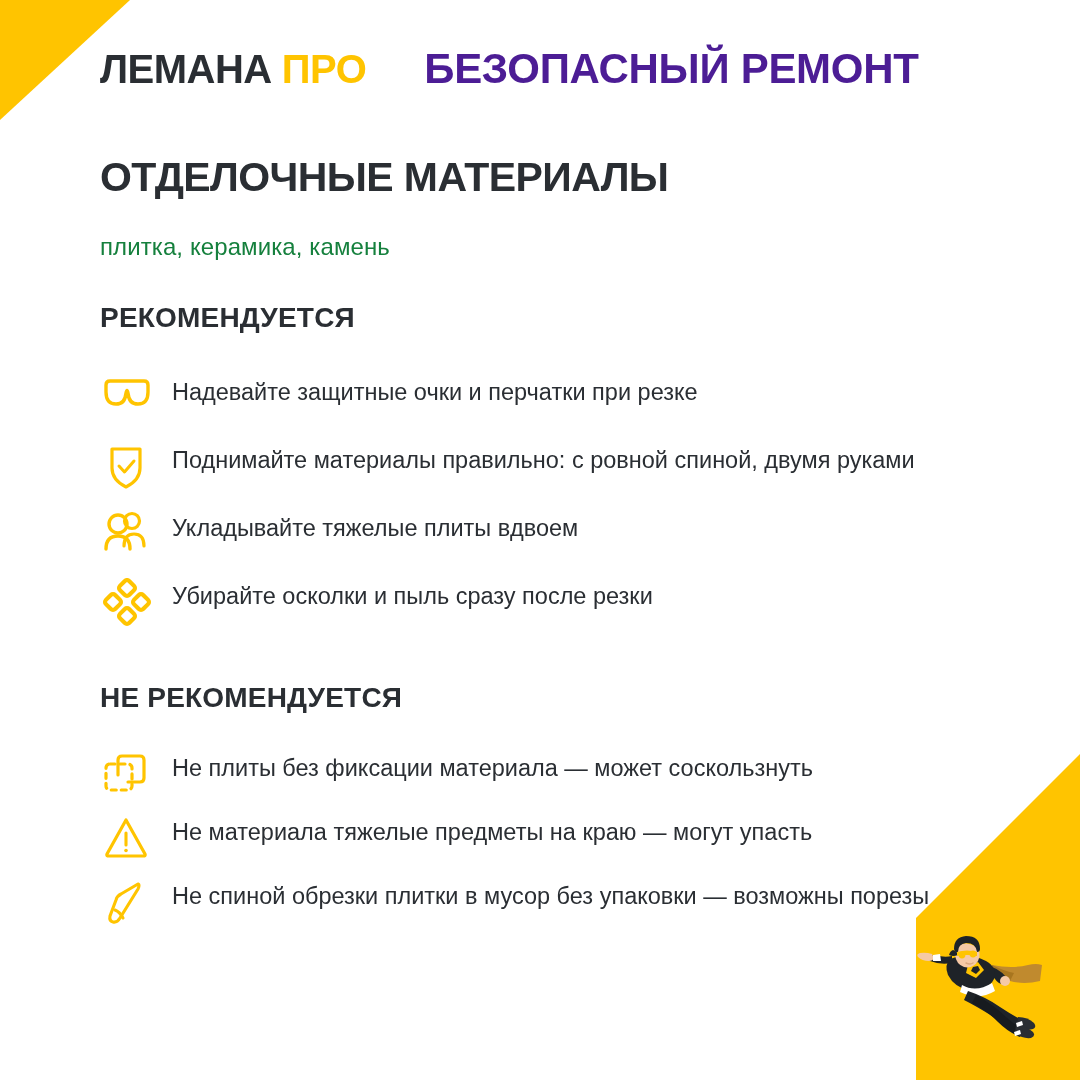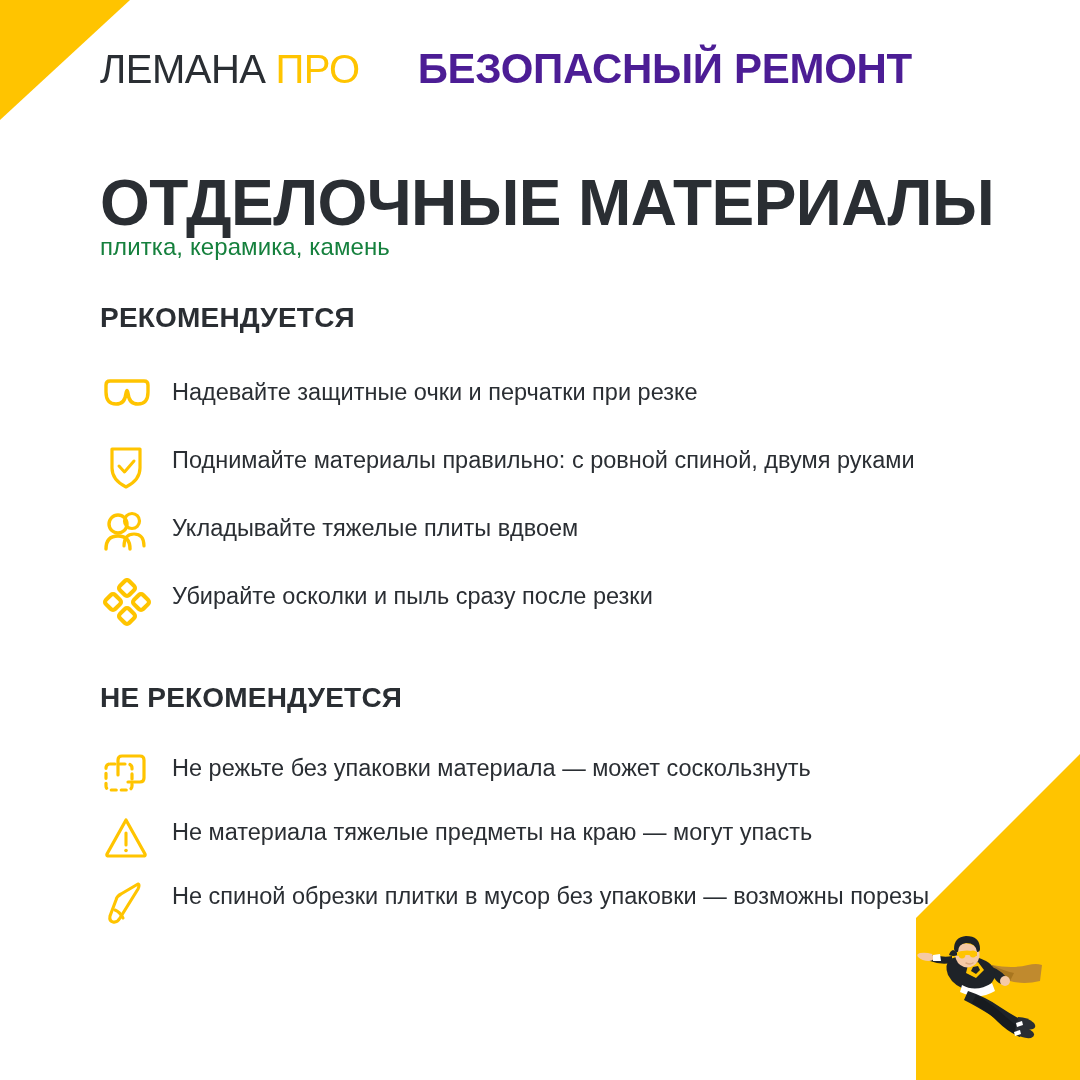--- a/index.html
+++ b/index.html
@@ -28,36 +28,36 @@
     background: #FFC400;
     clip-path: polygon(100% 0, 100% 100%, 0 100%, 0 50.3%);
   }
 
   
   .header {
     position: absolute; left: 100px; top: 45px;
     display: flex; align-items: center;
   }
   .logo {
-    font-size: 40px; font-weight: 400; letter-spacing: -0.5px;
+    font-size: 40px; font-weight: 700; letter-spacing: -0.5px;
     font-stretch: condensed;
     white-space: nowrap;
   }
   .logo .lemana { color: #2A2E33; }
   .logo .pro { color: #FFC400; margin-left: 10px; }
   .header-title {
     margin-left: 58px;
     font-size: 42px; font-weight: 800; color: #4c1d95;
     letter-spacing: -0.3px; white-space: nowrap;
   }
 
   
   .main-title {
-    position: absolute; left: 100px; top: 170px;
-    font-size: 64px; font-weight: 800; color: #2A2E33;
+    position: absolute; left: 100px; top: 156px;
+    font-size: 41px; font-weight: 800; color: #2A2E33;
     letter-spacing: -0.6px; line-height: 1.05;
   }
   .subtitle {
     position: absolute; left: 100px; top: 233px;
     font-size: 24px; font-weight: 400; color: #15803d;
     letter-spacing: 0.1px;
   }
 
   
   .section-head {
@@ -169,21 +169,21 @@
 
   <div class="list" id="list-not">
 
     <div class="item">
       <span class="item-icon">
         <svg width="54" height="48" viewBox="0 0 54 48">
           <rect x="6" y="14" width="26" height="26" rx="4" fill="none" stroke="#FFC400" stroke-width="3.2" stroke-dasharray="5 5" stroke-linecap="round"></rect>
           <path d="M18 25 L18 10 Q18 6 22 6 L40 6 Q44 6 44 10 L44 28 Q44 32 40 32 L28 32" fill="none" stroke="#FFC400" stroke-width="3.2" stroke-linecap="round" stroke-linejoin="round"></path>
         </svg>
       </span>
-      <span class="item-text">Не режьте без упаковки материала — может соскользнуть</span>
+      <span class="item-text">Не плиты без фиксации материала — может соскользнуть</span>
     </div>
 
     <div class="item">
       <span class="item-icon">
         <svg width="54" height="48" viewBox="0 0 54 48">
           <path d="M26 6 L45 40 Q46 42 43 42 L9 42 Q6 42 7 40 Z" fill="none" stroke="#FFC400" stroke-width="3.2" stroke-linejoin="round"></path>
           <line x1="26" y1="19" x2="26" y2="31" stroke="#FFC400" stroke-width="3.1" stroke-linecap="round"></line>
           <circle cx="26" cy="36.5" r="1.8" fill="#FFC400"></circle>
         </svg>
       </span>

